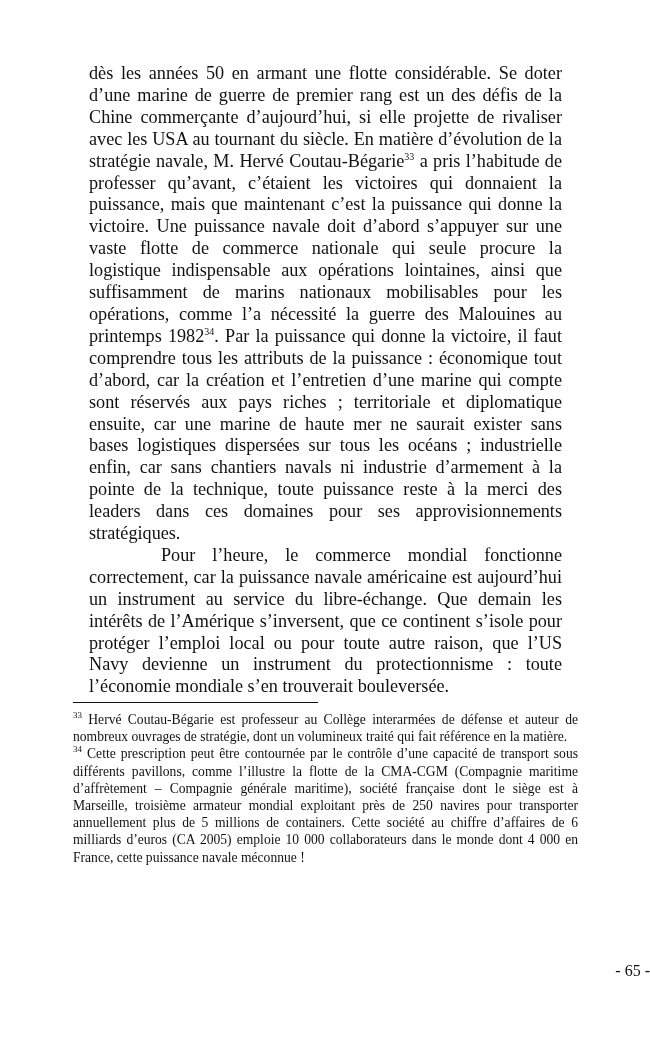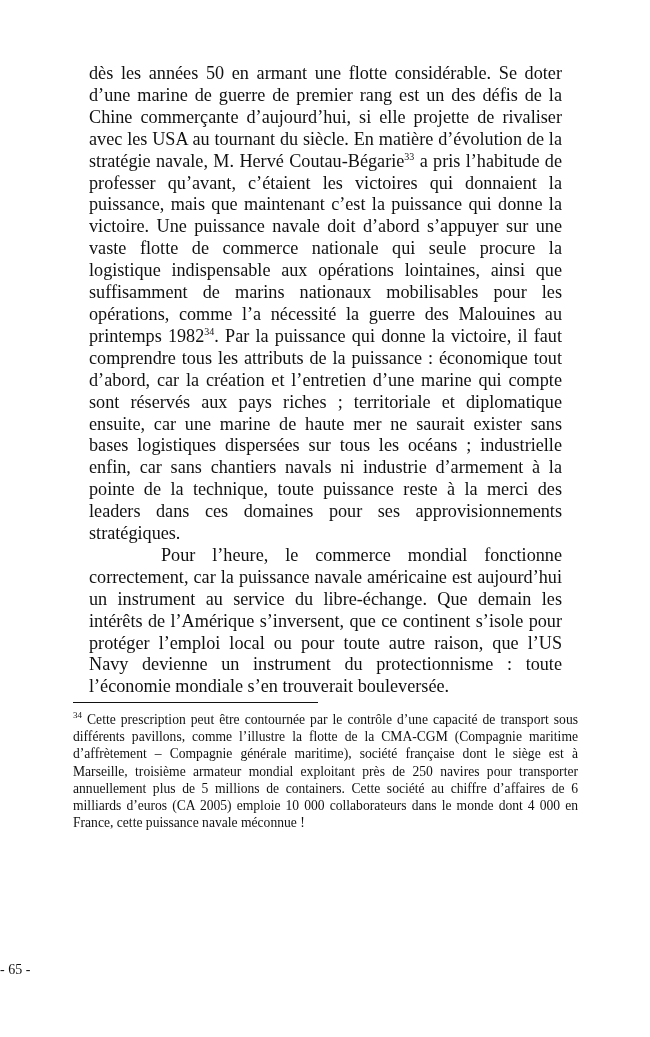--- a/index.html
+++ b/index.html
@@ -8,31 +8,32 @@
   .page { position:absolute; left:73px; top:47px; width:505px; }
   .body-text { font-size:18.2px; line-height:21.9px; text-align:justify; margin:16px; }
   .body-text p { margin:0; }
   .indent { text-indent:72px; }
   sup { font-size:10px; line-height:0; vertical-align:7px; }
   .rule { position:absolute; left:73px; top:702px; width:245px; height:0; border-top:1.3px solid #111; }
   .footnotes { position:absolute; left:73px; top:711px; width:505px;
                font-size:13.6px; line-height:17.2px; text-align:justify; }
   .footnotes p { margin:0; }
   .footnotes sup { font-size:9px; vertical-align:6px; }
-  .pagenum { position:absolute; left:0; width:650px; top:962px; text-align:left; font-size:14px; }
+  .pagenum { position:absolute; left:0; width:650px; top:962px; text-align:right; font-size:16px; }
 </style>
 </head>
 <body>
 
 <div class="page">
   <div class="body-text">
     <p><span>dès les années 50 en armant une flotte considérable. Se doter d’une marine de guerre de premier rang est un des défis de la Chine commerçante d’aujourd’hui, si elle projette de rivaliser avec les USA au tournant du siècle. En matière d’évolution de la stratégie navale, M. Hervé Coutau-Bégarie</span><sup>33</sup><span> a pris l’habitude de professer qu’avant, c’étaient les victoires qui donnaient la puissance, mais que maintenant c’est la puissance qui donne la victoire. Une puissance navale doit d’abord s’appuyer sur une vaste flotte de commerce nationale qui seule procure la logistique indispensable aux opérations lointaines, ainsi que suffisamment de marins nationaux mobilisables pour les opérations, comme l’a nécessité la guerre des Malouines au printemps 1982</span><sup>34</sup><span>. Par la puissance qui donne la victoire, il faut comprendre tous les attributs de la puissance : économique tout d’abord, car la création et l’entretien d’une marine qui compte sont réservés aux pays riches ; territoriale et diplomatique ensuite, car une marine de haute mer ne saurait exister sans bases logistiques dispersées sur tous les océans ; industrielle enfin, car sans chantiers navals ni industrie d’armement à la pointe de la technique, toute puissance reste à la merci des leaders dans ces domaines pour ses approvisionnements stratégiques.</span></p>
     <p class="indent">Pour l’heure, le commerce mondial fonctionne correctement, car la puissance navale américaine est aujourd’hui un instrument au service du libre-échange. Que demain les intérêts de l’Amérique s’inversent, que ce continent s’isole pour protéger l’emploi local ou pour toute autre raison, que l’US Navy devienne un instrument du protectionnisme : toute l’économie mondiale s’en trouverait bouleversée.</p>
   </div>
 </div>
 
 <div class="rule"></div>
 
 <div class="footnotes">
+  <p><sup>33</sup><span> Hervé Coutau-Bégarie est professeur au Collège interarmées de défense et auteur de nombreux ouvrages de stratégie, dont un volumineux traité qui fait référence en la matière.</span></p>
   <p><sup>34</sup><span> Cette prescription peut être contournée par le contrôle d’une capacité de transport sous différents pavillons, comme l’illustre la flotte de la CMA-CGM (Compagnie maritime d’affrètement – Compagnie générale maritime), société française dont le siège est à Marseille, troisième armateur mondial exploitant près de 250 navires pour transporter annuellement plus de 5 millions de containers. Cette société au chiffre d’affaires de 6 milliards d’euros (CA 2005) emploie 10 000 collaborateurs dans le monde dont 4 000 en France, cette puissance navale méconnue !</span></p>
 </div>
 
 <div class="pagenum">- 65 -</div>
 
 </body></html>

